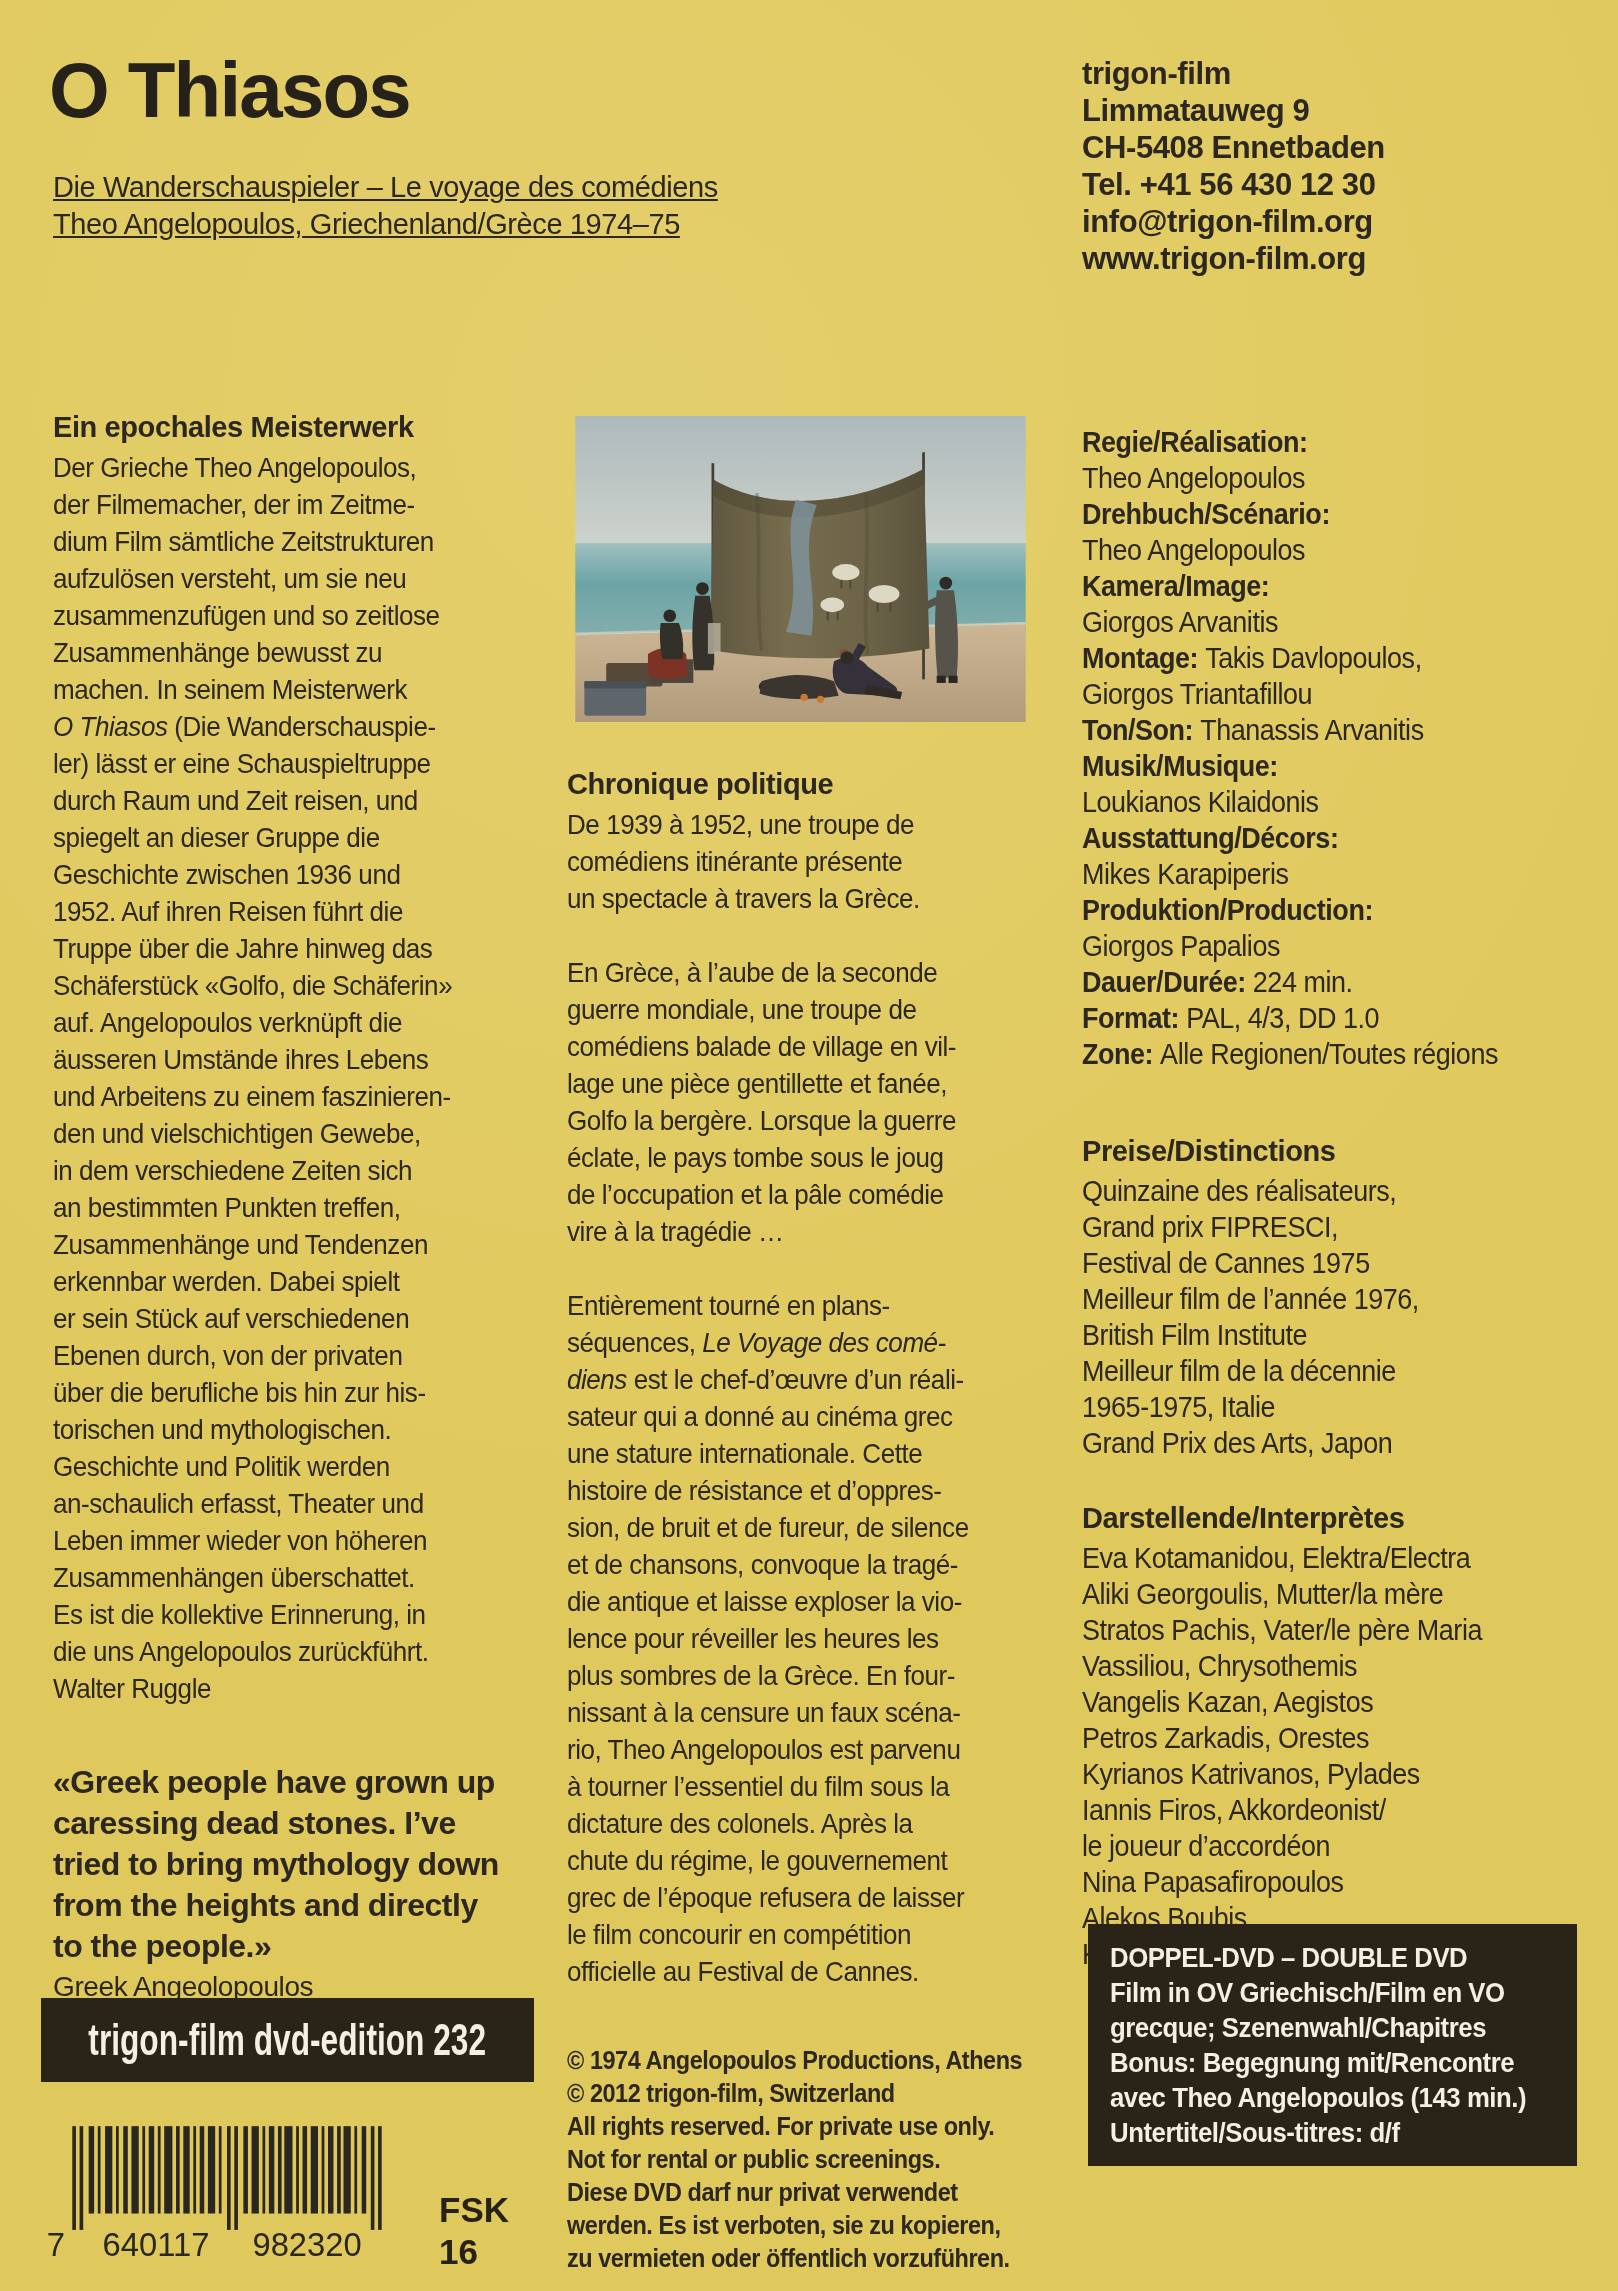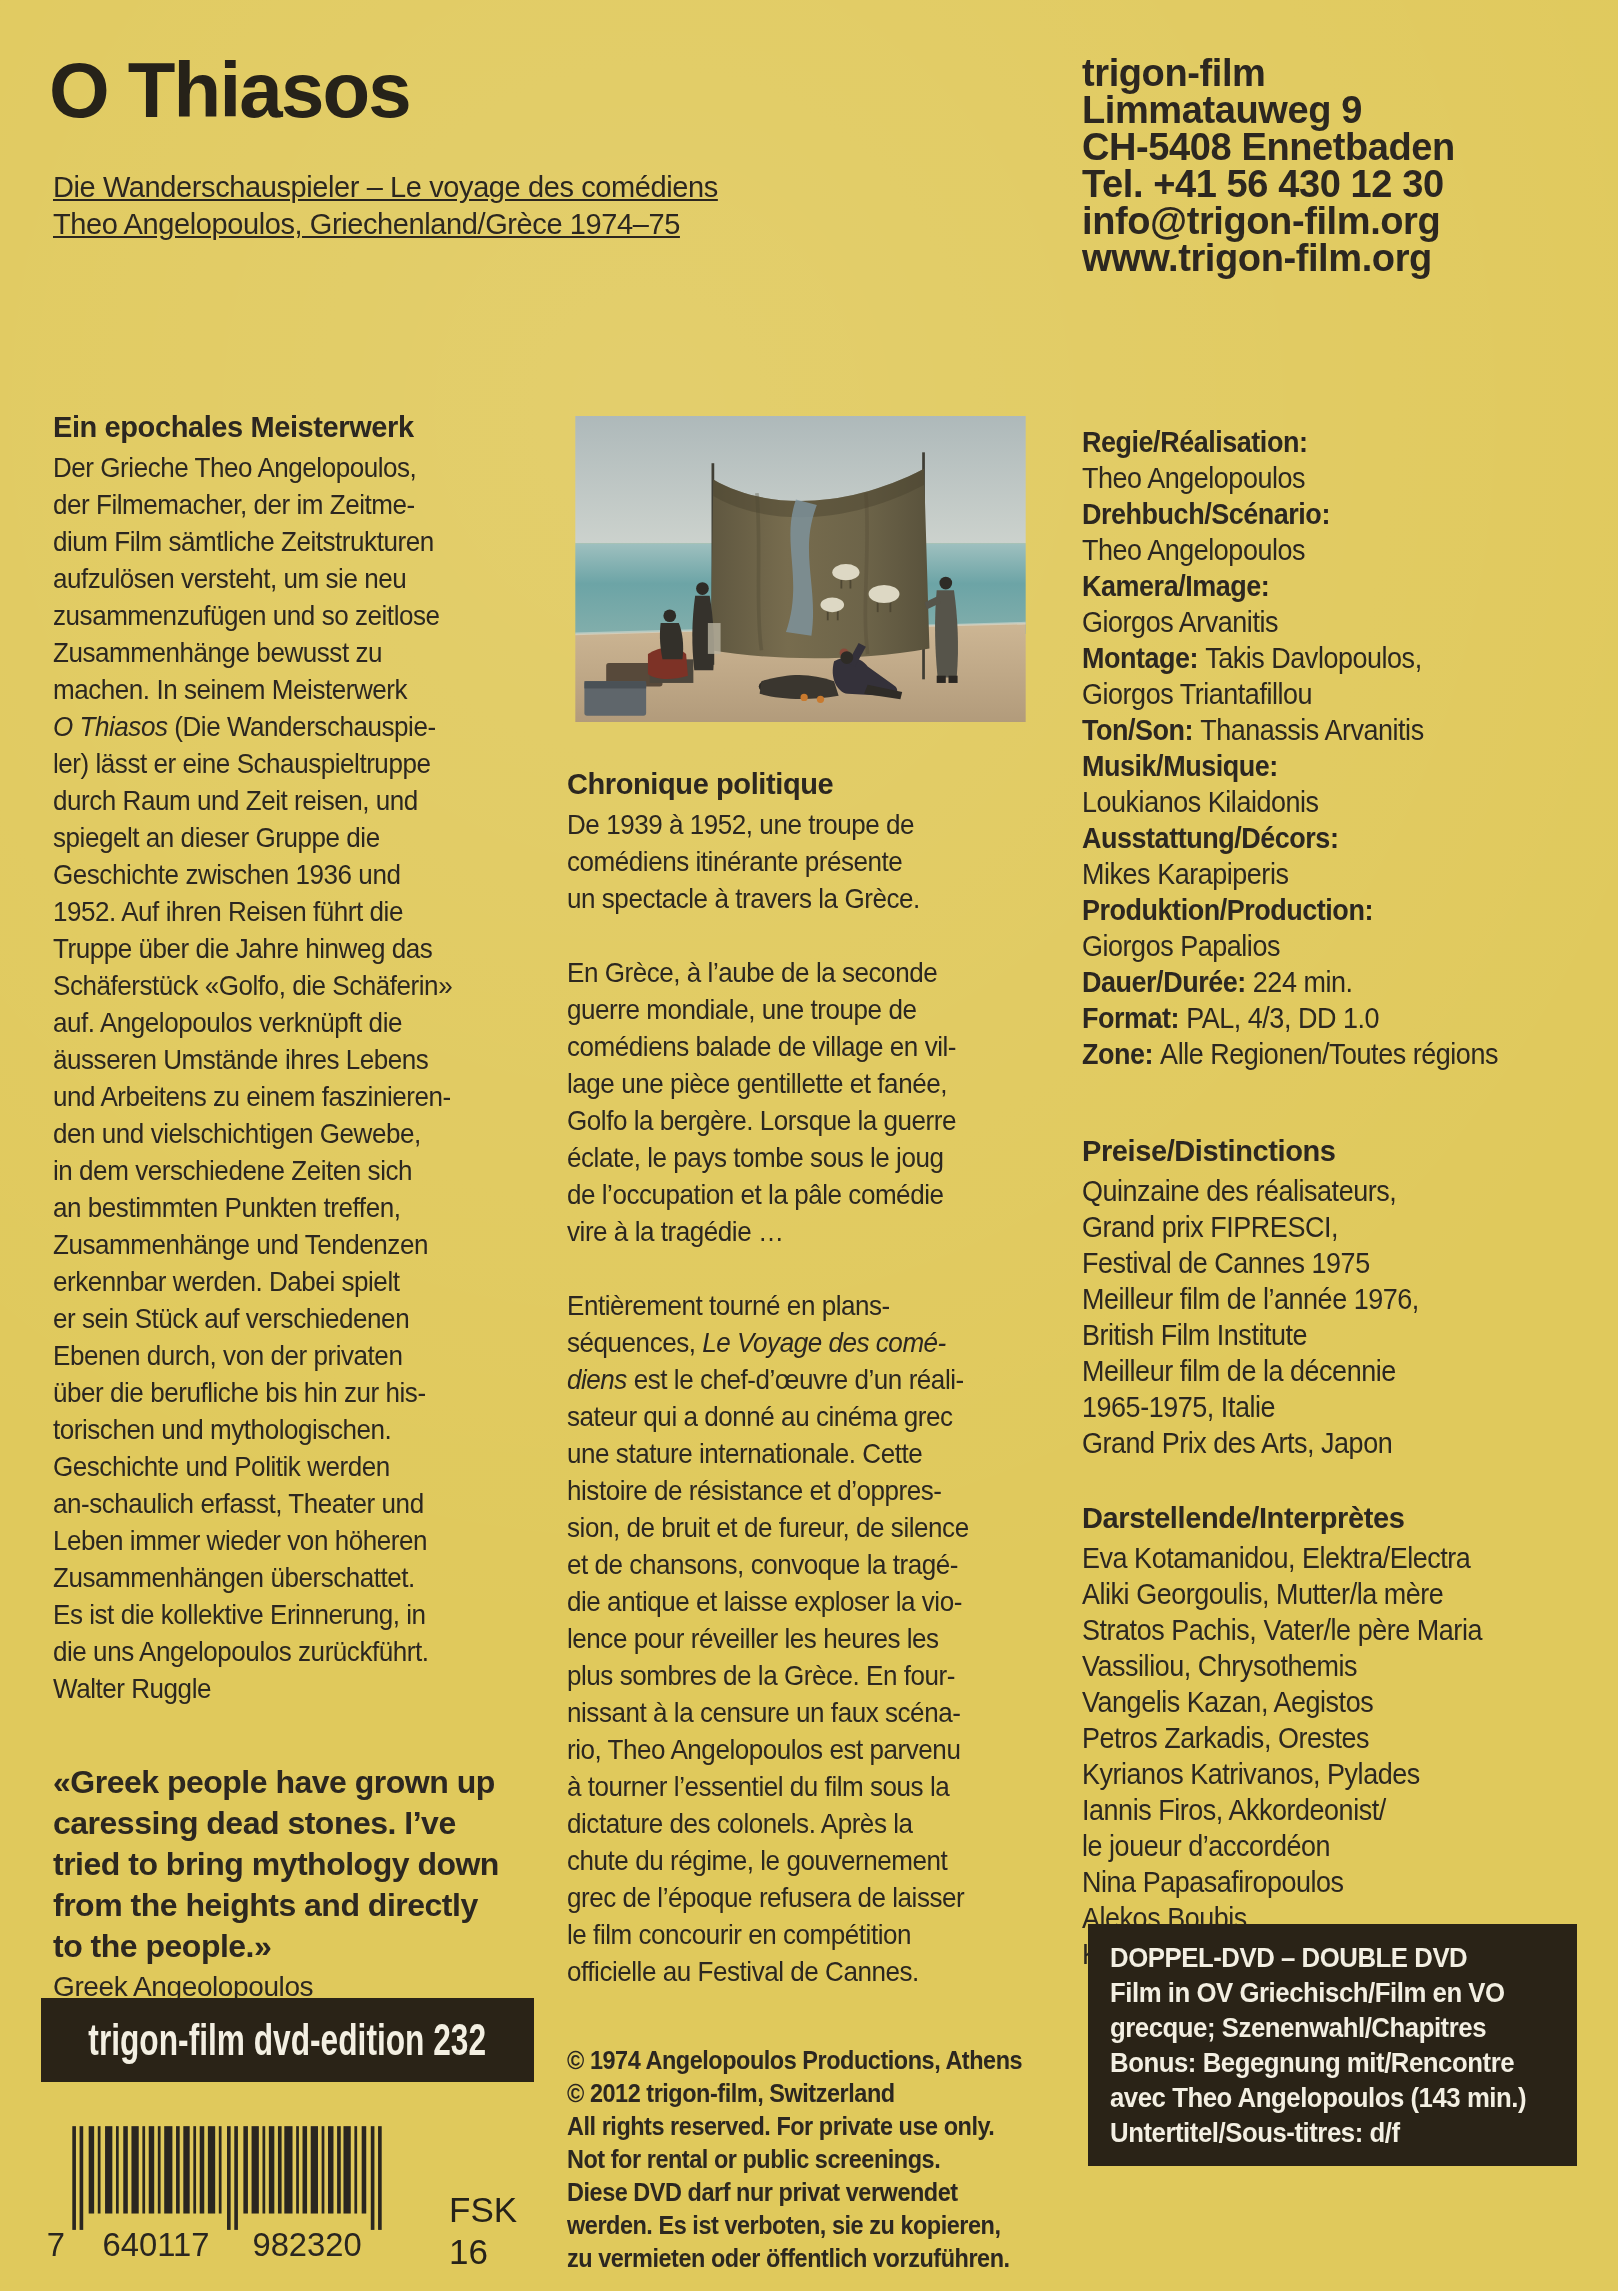--- a/index.html
+++ b/index.html
@@ -14,21 +14,21 @@
   }
   .abs{position:absolute;}
   .ln{white-space:pre;}
   .b{font-weight:700;}
   .i{font-style:italic;}
   .condense{transform:scaleX(.93);transform-origin:0 0;}
 
   #title{left:49px;top:45px;font-size:78px;font-weight:700;letter-spacing:-1.8px;color:#262219;}
   #subtitle{left:53px;top:169px;font-size:29px;line-height:37px;letter-spacing:-0.4px;text-decoration:underline;}
 
-  #publisher{left:1082px;top:55px;font-size:38px;line-height:37px;font-weight:700;letter-spacing:-0.4px;}
+  #publisher{left:1082px;top:55px;font-size:31px;line-height:37px;font-weight:700;letter-spacing:-0.4px;}
 
   #g-heading{left:53px;top:411px;font-size:29px;font-weight:700;letter-spacing:-0.4px;}
   #g-body{left:53px;top:449px;font-size:28px;line-height:37px;letter-spacing:-0.5px;width:564px;}
 
   #quote{left:53px;top:1762px;font-size:32px;line-height:41px;font-weight:700;letter-spacing:-0.5px;}
   #quote-author{left:53px;top:1971px;font-size:28px;letter-spacing:-0.4px;}
 
   #photo{left:575px;top:416px;display:block;}
 
   #f-heading{left:567px;top:768px;font-size:29px;font-weight:700;letter-spacing:-0.4px;}
@@ -41,21 +41,21 @@
   #awards{left:1082px;top:1173px;font-size:29px;line-height:36px;letter-spacing:-0.5px;}
   #cast-h{left:1082px;top:1502px;font-size:29px;font-weight:700;letter-spacing:-0.4px;text-align:right;}
   #cast{left:1082px;top:1540px;font-size:29px;line-height:36px;letter-spacing:-0.5px;}
 
   #banner{left:41px;top:1998px;width:493px;height:84px;background:#2a2317;display:flex;align-items:center;justify-content:center;}
   #banner span{color:#f3efe2;font-size:44px;font-weight:700;transform:scaleX(.72);white-space:nowrap;letter-spacing:0;}
 
   #barcode{left:45px;top:2126px;}
   #barcode text{font-family:"Liberation Sans",sans-serif;}
 
-  #rating{left:449px;top:2189px;font-size:35px;font-weight:400;line-height:42px;color:#262219;}
+  #rating{left:439px;top:2189px;font-size:35px;font-weight:700;line-height:42px;color:#262219;}
 
   #dvdbox{left:1088px;top:1924px;width:489px;height:242px;background:#2a2317;box-sizing:border-box;padding:16.4px 0 0 22px;}
   #dvdbox .inner{color:#f3efe2;font-size:28px;line-height:35px;font-weight:700;letter-spacing:-0.5px;transform:scaleX(.92);transform-origin:0 0;}
 </style>
 </head>
 <body>
 
 <div class="page">
 
   <div class="abs" id="title">O Thiasos</div>

